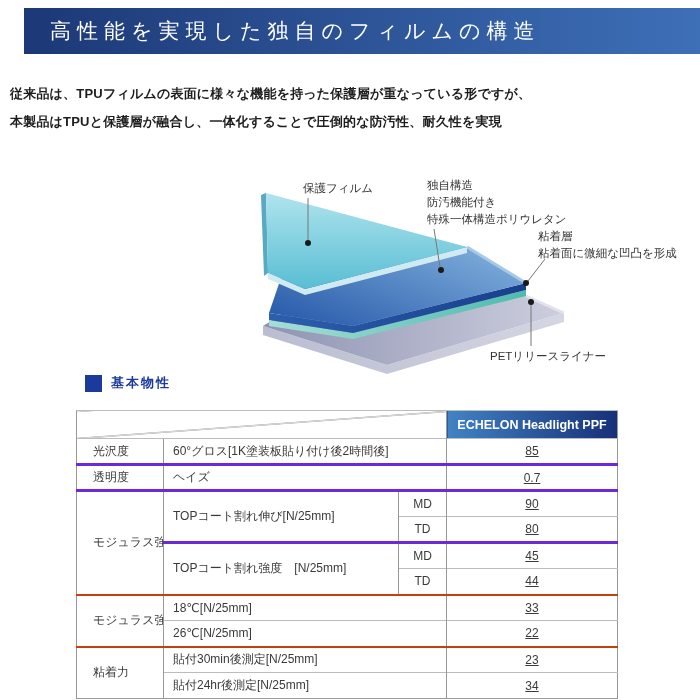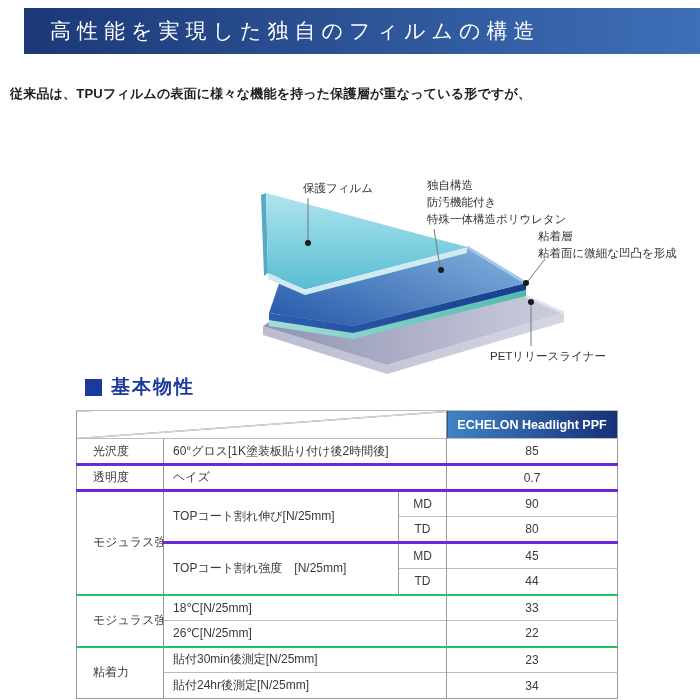--- a/index.html
+++ b/index.html
@@ -32,21 +32,21 @@
   .diagram text{
     font-family:"Liberation Sans","DejaVu Sans",sans-serif;
     font-size:11.5px;fill:#333333;
   }
   
   .section-head{
     position:absolute;left:85px;top:374px;display:flex;align-items:center;gap:9px;
   }
   .section-bullet{width:17px;height:17px;background:#1b3a9c;}
   .section-title{
-    font-size:19px;font-weight:700;color:#1b3a9c;letter-spacing:2px;white-space:nowrap;
+    font-size:13px;font-weight:700;color:#1b3a9c;letter-spacing:2px;white-space:nowrap;
   }
   
   .props{
     position:absolute;left:76px;top:410px;
     width:541px;border-collapse:collapse;table-layout:fixed;
     font-size:12px;color:#3a3a3a;
     border:1px solid #999999;
   }
   .props td,.props th{
     border-left:1px solid #999999;border-top:1px solid #bcbcbc;
@@ -61,33 +61,34 @@
         rgba(0,0,0,0) calc(50% - 0.7px),#9a9a9a calc(50% - 0.2px),
         #9a9a9a calc(50% + 0.2px),rgba(0,0,0,0) calc(50% + 0.7px));
   }
   .props th.prod{
     background:linear-gradient(to right,#4183c4,#163078);
     color:#ffffff;font-weight:700;text-align:center;font-size:12.5px;
   }
   .props td.cat{padding-left:16px;text-align:left;}
   .props td.test{padding-left:9px;text-align:left;}
   .props td.sub{text-align:center;margin-top:24px;}
-  .props td.val{text-align:center;}
+  .props td.val{text-align:center;text-decoration:underline;}
   .props tr.sep td{border-top:3px solid #6d28d9;}
-  .props tr.sep-strong td{border-top:2px solid #22c55e;}
+  .props tr.sep-strong td{border-top:2px solid #c2410c;}
 </style>
 </head>
 <body>
 
 <div class="banner">
   <div class="banner-title">高性能を実現した独自のフィルムの構造</div>
 </div>
 
 <div class="intro">
   <div>従来品は、TPUフィルムの表面に様々な機能を持った保護層が重なっている形ですが、</div>
+  <div>本製品はTPUと保護層が融合し、一体化することで圧倒的な防汚性、耐久性を実現</div>
 </div>
 
 <svg class="diagram" viewBox="180 170 500 210" xmlns="http://www.w3.org/2000/svg">
   <defs>
     <linearGradient id="gCyan" x1="0" y1="0" x2="0" y2="1">
       <stop offset="0" stop-color="#b0e4ee"></stop>
         <stop offset="1" stop-color="#58bed3"></stop>
     </linearGradient>
     <linearGradient id="gBlue" x1="0" y1="1" x2="1" y2="0">
       <stop offset="0" stop-color="#2456a8"></stop>

